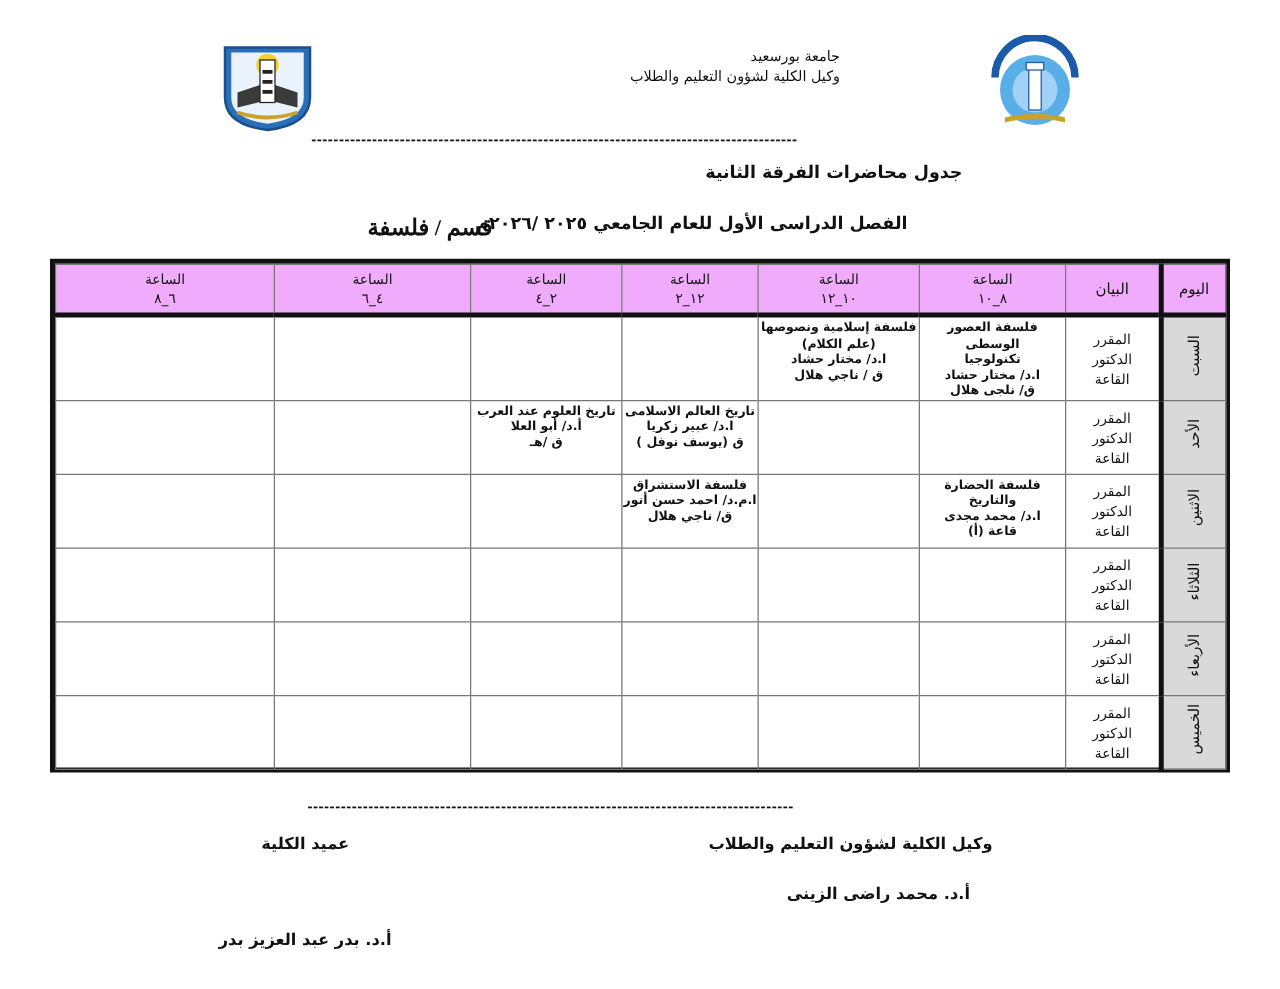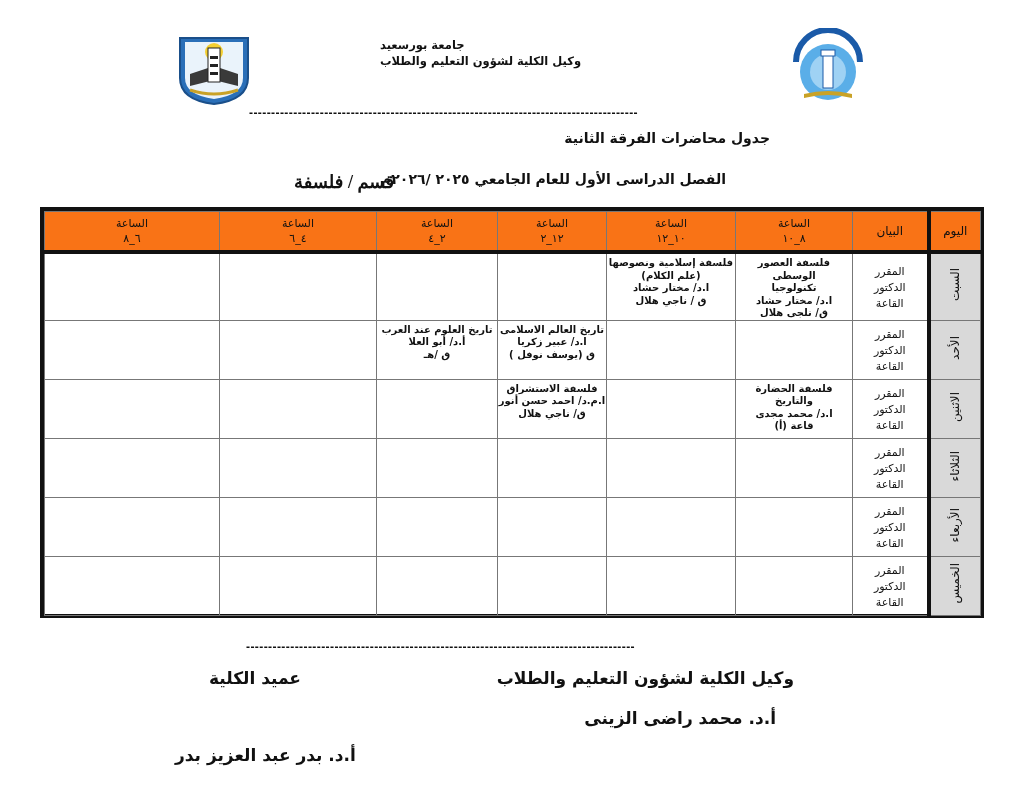--- a/index.html
+++ b/index.html
@@ -3,22 +3,22 @@
   <meta charset="utf-8">
   <style>
     html, body { margin: 0; padding: 0; }
     body {
       width: 1024px; height: 791px; background: #ffffff; position: relative;
       font-family: "DejaVu Sans", sans-serif; color: #111; overflow: hidden;
     }
     .logo-left { position: absolute; left: 176px; top: 34px; width: 76px; height: 72px; }
     .logo-right { position: absolute; left: 790px; top: 28px; width: 76px; height: 78px; }
     .header-lines {
-      position: absolute; left: 380px; top: 37px; width: 280px; text-align: left;
-      direction: rtl; font-size: 11.5px; font-weight: bold; line-height: 16px;
+      position: absolute; left: 392px; top: 37px; width: 280px; text-align: right;
+      direction: rtl; font-size: 11.5px; font-weight: normal; line-height: 16px;
     }
     .dash-line {
       position: absolute; font-family: "DejaVu Sans Mono", monospace; font-size: 10px;
       font-weight: bold; letter-spacing: -1.6px; white-space: nowrap; overflow: hidden; color: #111;
     }
     .dash-top { left: 248px; top: 107px; width: 544px; }
     .dash-bottom { left: 245px; top: 641px; width: 510px; }
     .title {
       position: absolute; left: 250px; top: 130px; width: 520px; text-align: right;
       direction: rtl; font-size: 14px; font-weight: bold;
@@ -35,34 +35,34 @@
     }
     table.sched {
       border-collapse: collapse; width: 100%; height: 100%; direction: rtl;
       table-layout: fixed;
     }
     table.sched th, table.sched td {
       border: 1px solid #777; text-align: center; vertical-align: top; padding: 0;
       font-size: 10px; line-height: 12.5px; font-weight: bold;
     }
     table.sched thead th {
-      background: #f97316; height: 38px; border-bottom: 4px solid #111; vertical-align: middle;
+      background: #f0abfc; height: 38px; border-bottom: 4px solid #111; vertical-align: middle;
       font-weight: normal; font-size: 11px; line-height: 15px;
     }
     table.sched thead th.day-h, table.sched thead th.info-h { font-size: 12px; }
     .day-col { background: #d9d9d9; border-left: 4px solid #111 !important; vertical-align: middle !important; }
     .day-col .dayname {
       display: inline-block; writing-mode: vertical-rl; transform: rotate(180deg);
       font-size: 12px; font-weight: normal; letter-spacing: 0;
     }
     .info-cell { font-size: 11px !important; line-height: 16px !important; font-weight: normal !important; padding-top: 2px !important; vertical-align: middle !important; }
     .slot-cell { padding-top: 3px !important; }
     .slot-cell .ln { display: block; }
     .sig {
-      position: absolute; direction: rtl; font-size: 17px; font-weight: bold; white-space: nowrap;
+      position: absolute; direction: rtl; font-size: 13px; font-weight: bold; white-space: nowrap;
     }
     .sig-vice-title { right: 230px; top: 668px; }
     .sig-dean-title { left: 209px; top: 668px; }
     .sig-vice-name { right: 248px; top: 708px; }
     .sig-dean-name { left: 175px; top: 745px; }
   </style>
 </head>
 <body>
 
 <div class="logo-left">

